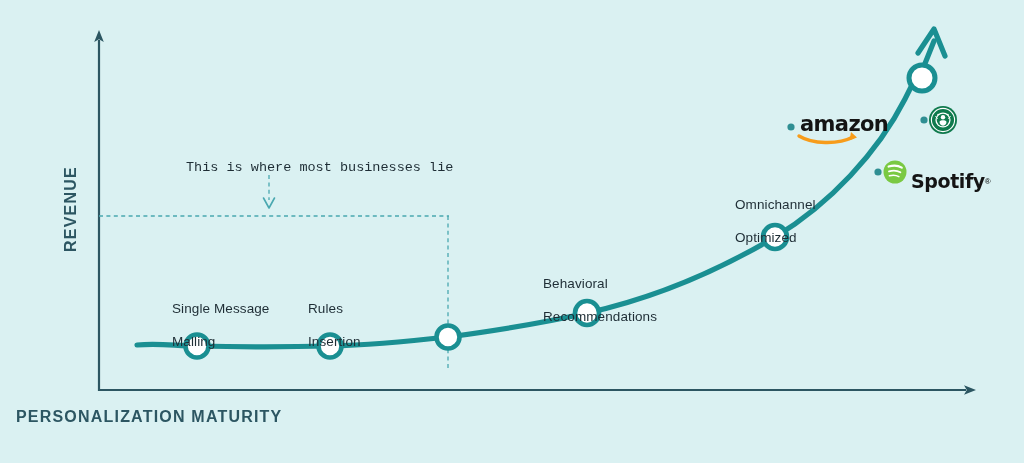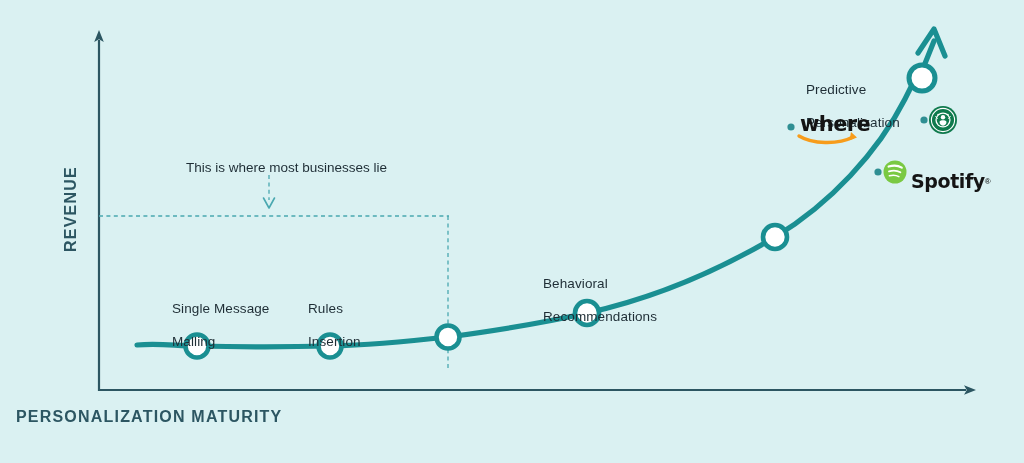--- a/index.html
+++ b/index.html
@@ -53,20 +53,21 @@
     text-align: center;
     font-size: 16px;
     transform: rotate(-90deg);
     transform-origin: 50% 50%;
   }
   .annot {
     position: absolute;
     color: #1e2d35;
     font-size: 13.5px;
     white-space: nowrap;
+    font-family: Liberation Mono, monospace;
   }
   .brand {
     position: absolute;
     display: flex;
     align-items: center;
   }
   .amazon-wrap { flex-direction: column; align-items: flex-start; }
   .amazon-word {
     font-family: "DejaVu Sans", sans-serif;
     font-size: 21px;
@@ -190,28 +191,28 @@
     <span>Rules</span><br>
     <span>Insertion</span>
   </div>
 
 
   <div class="lbl" style="left:543px; top:259px;">
     <span>Behavioral</span><br>
     <span>Recommendations</span>
   </div>
 
-
-  <div class="lbl" style="left:806px; top:65px;">
-    <span>Predictive</span><br>
-    <span>Personalization</span>
-  </div>
+  <div class="lbl" style="left:735px; top:180px;">
+    <span>Omnichannel</span><br>
+    <span>Optimized</span>
+  </div>
+
 
   <div class="brand amazon-wrap" style="left:800px; top:115px;">
-    <span class="amazon-word">where</span>
+    <span class="amazon-word">amazon</span>
   </div>
 
   <div class="brand" style="left:911px; top:170px;">
     <span class="spotify-word">Spotify</span>
       <span class="spotify-tm">®</span>
   </div>
 
 </div>
 
 </body></html>

